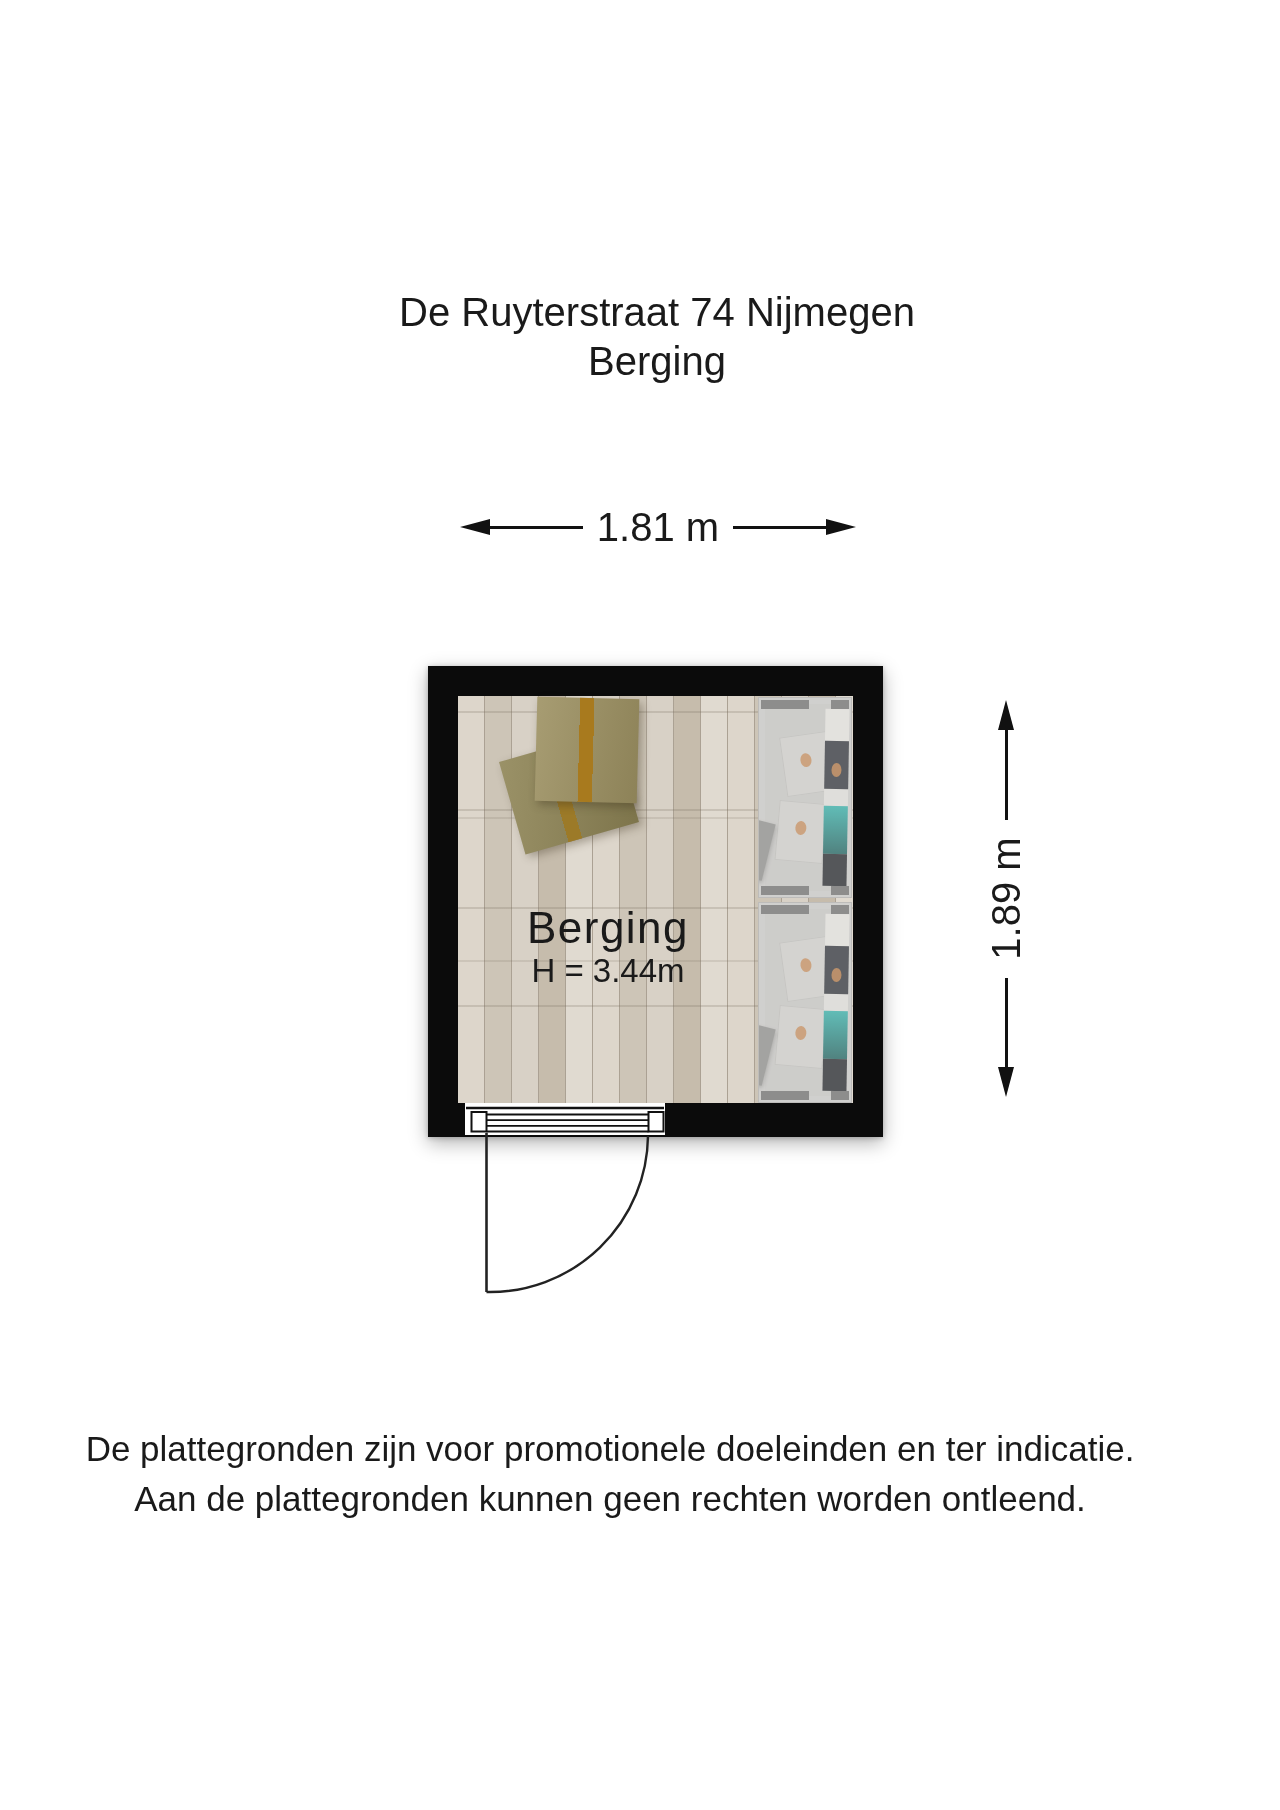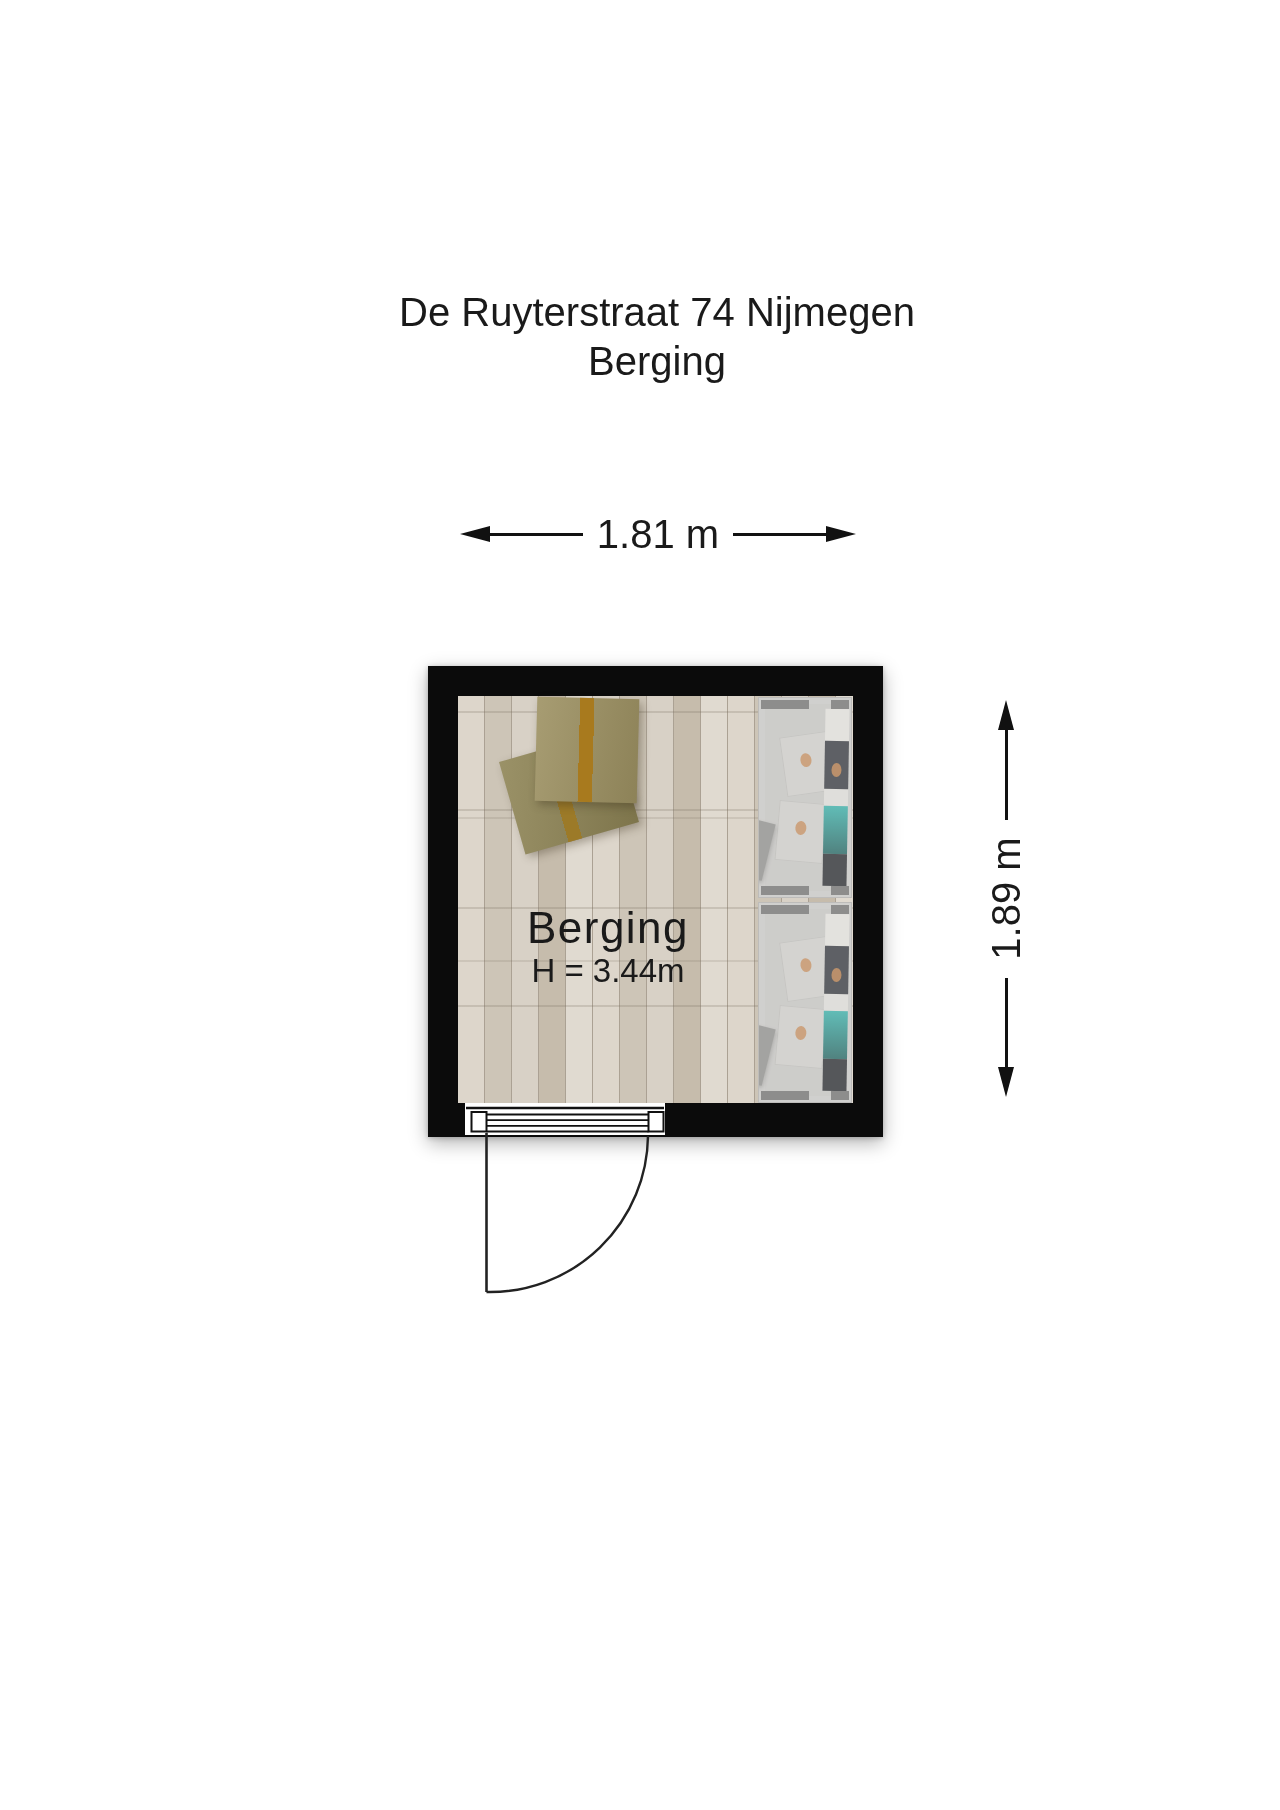--- a/index.html
+++ b/index.html
@@ -7,21 +7,21 @@
     position:relative;width:1280px;height:1593px;background:#ffffff;overflow:hidden;
     font-family:"Liberation Sans",sans-serif;color:#1a1a1a;
   }
   
   .title-block{position:absolute;left:37px;top:288px;width:1240px;text-align:center;}
   .title-line1{font-size:40px;line-height:49px;}
   .title-line2{font-size:40px;line-height:49px;}
   .footer-block{position:absolute;left:10px;top:1424px;width:1200px;text-align:center;}
   .footer-line{font-size:35px;line-height:50px;}
   
-  .hdim{position:absolute;left:460px;top:507px;width:396px;height:40px;display:flex;align-items:center;margin-top:7px;}
+  .hdim{position:absolute;left:460px;top:507px;width:396px;height:40px;display:flex;align-items:center;}
   .hdim .line{height:3px;background:#111;flex:1;}
   .hdim .label{font-size:40px;padding:0 14px;white-space:nowrap;}
   .arrow-left{width:0;height:0;border-top:8px solid transparent;border-bottom:8px solid transparent;border-right:30px solid #111;}
   .arrow-right{width:0;height:0;border-top:8px solid transparent;border-bottom:8px solid transparent;border-left:30px solid #111;}
   
   .vdim{position:absolute;left:988px;top:700px;width:36px;height:397px;display:flex;flex-direction:column;align-items:center;}
   .vdim .line{width:3px;background:#111;flex:1;}
   .vdim .vlabel-wrap{height:158px;width:36px;display:flex;align-items:center;justify-content:center;}
   .vdim .vlabel{transform:rotate(-90deg);font-size:40px;white-space:nowrap;}
   .arrow-up{width:0;height:0;border-left:8px solid transparent;border-right:8px solid transparent;border-bottom:30px solid #111;}
@@ -174,14 +174,18 @@
   <div class="vdim">
     <div class="arrow-up"></div>
     <div class="line"></div>
     <div class="vlabel-wrap">
       <div class="vlabel">1.89 m</div>
     </div>
     <div class="line"></div>
     <div class="arrow-down"></div>
   </div>
 
+  <div class="footer-block">
+    <div class="footer-line">De plattegronden zijn voor promotionele doeleinden en ter indicatie.</div>
+    <div class="footer-line">Aan de plattegronden kunnen geen rechten worden ontleend.</div>
+  </div>
 
 </div>
 
 </body></html>

